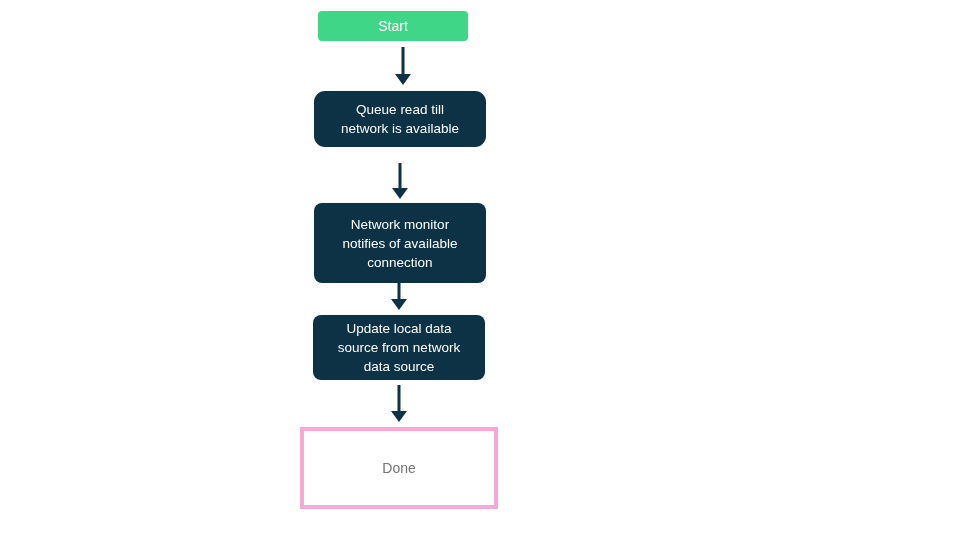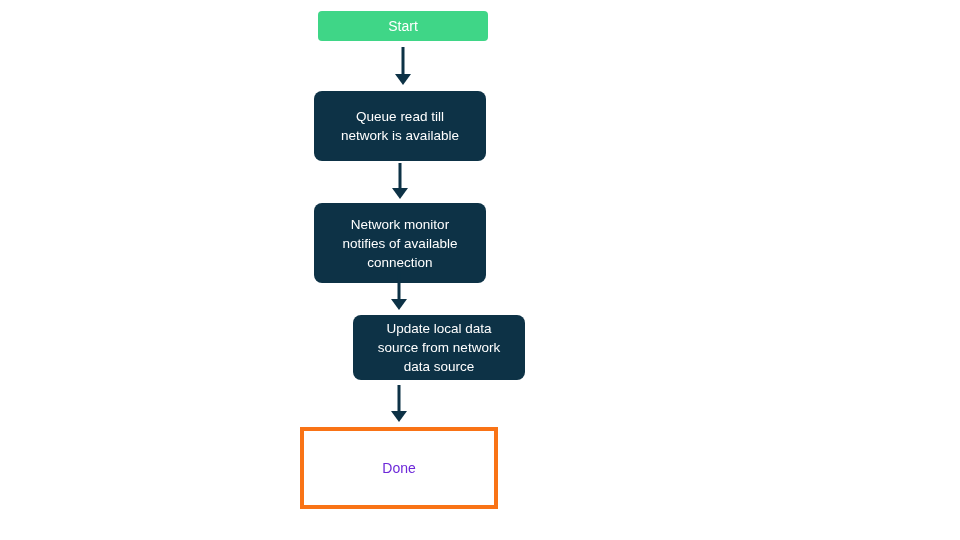--- a/index.html
+++ b/index.html
@@ -21,43 +21,43 @@
     position: absolute;
     display: flex;
     align-items: center;
     justify-content: center;
     text-align: center;
     box-sizing: border-box;
     white-space: pre-line;
   }
   .node-start {
     left: 318px; top: 11px;
-    width: 170px; height: 30px;
+    width: 150px; height: 30px;
     background: #3fd687;
     border-radius: 4px;
     color: #ffffff;
     font-size: 14px;
   }
   .node-process {
     width: 172px;
     background: #0d3246;
     border-radius: 8px;
     color: #ffffff;
     font-size: 13.5px;
     line-height: 19px;
   }
-  .node-p1 { left: 314px; top: 91px;  height: 70px; }
+  .node-p1 { left: 314px; top: 91px;  height: 56px; border-radius: 11px; }
   .node-p2 { left: 314px; top: 203px; height: 80px; }
-  .node-p3 { left: 313px; top: 315px; height: 65px; margin-left: 40px; }
+  .node-p3 { left: 313px; top: 315px; height: 65px; }
   .node-end {
     left: 300px; top: 427px;
     width: 198px; height: 82px;
     background: #ffffff;
-    border: 4px solid #f97316;
-    color: #6d28d9;
+    border: 4px solid #f9a8d4;
+    color: #737373;
     font-size: 14px;
   }
   .arrow {
     position: absolute;
     width: 16px;
   }
   .arrow .shaft {
     position: absolute;
     top: 0;
     left: 50%;

